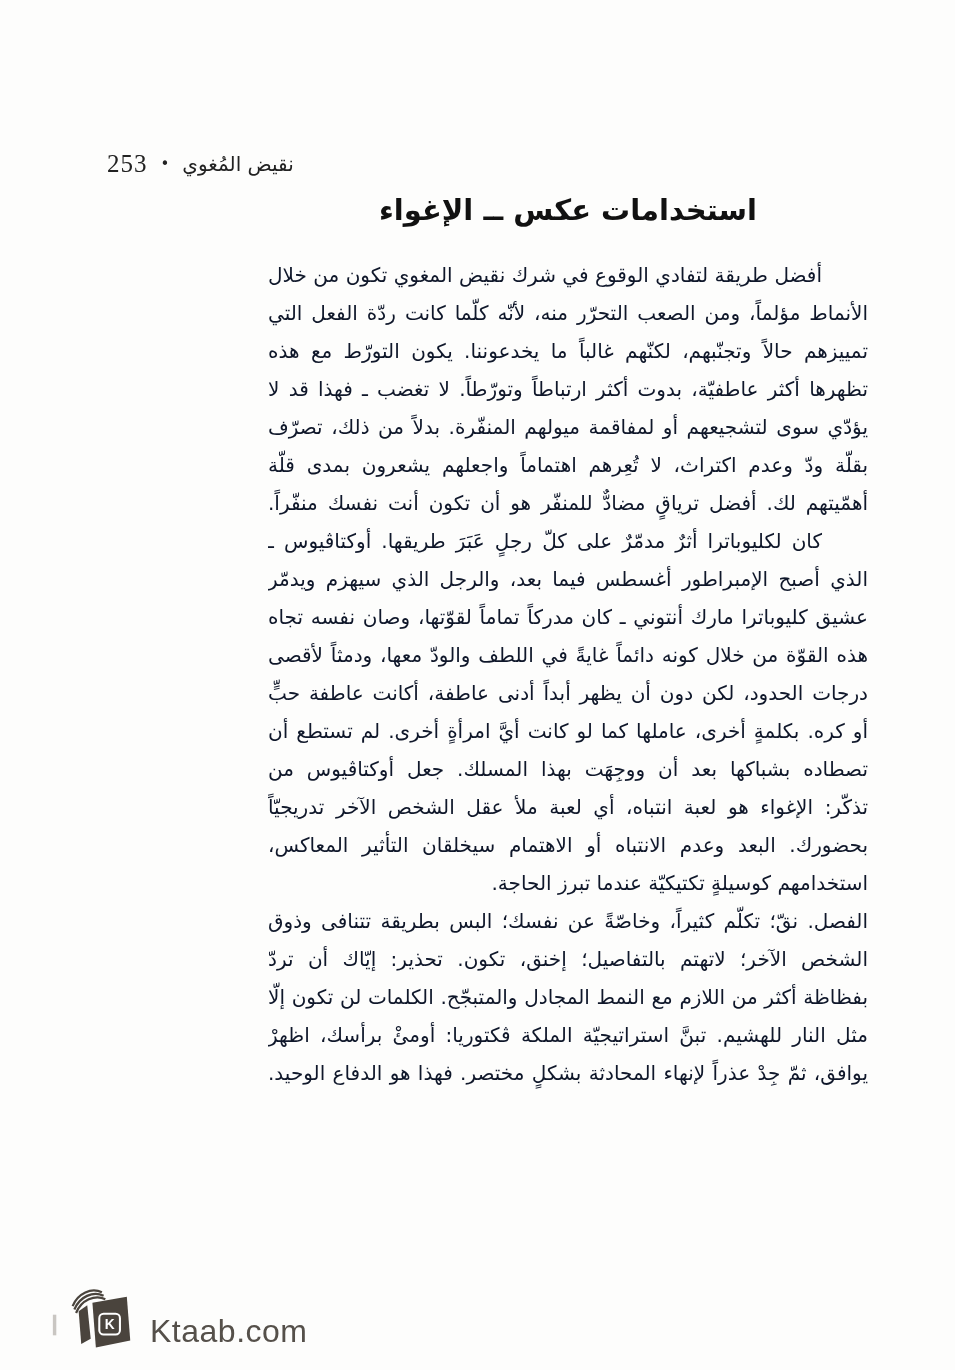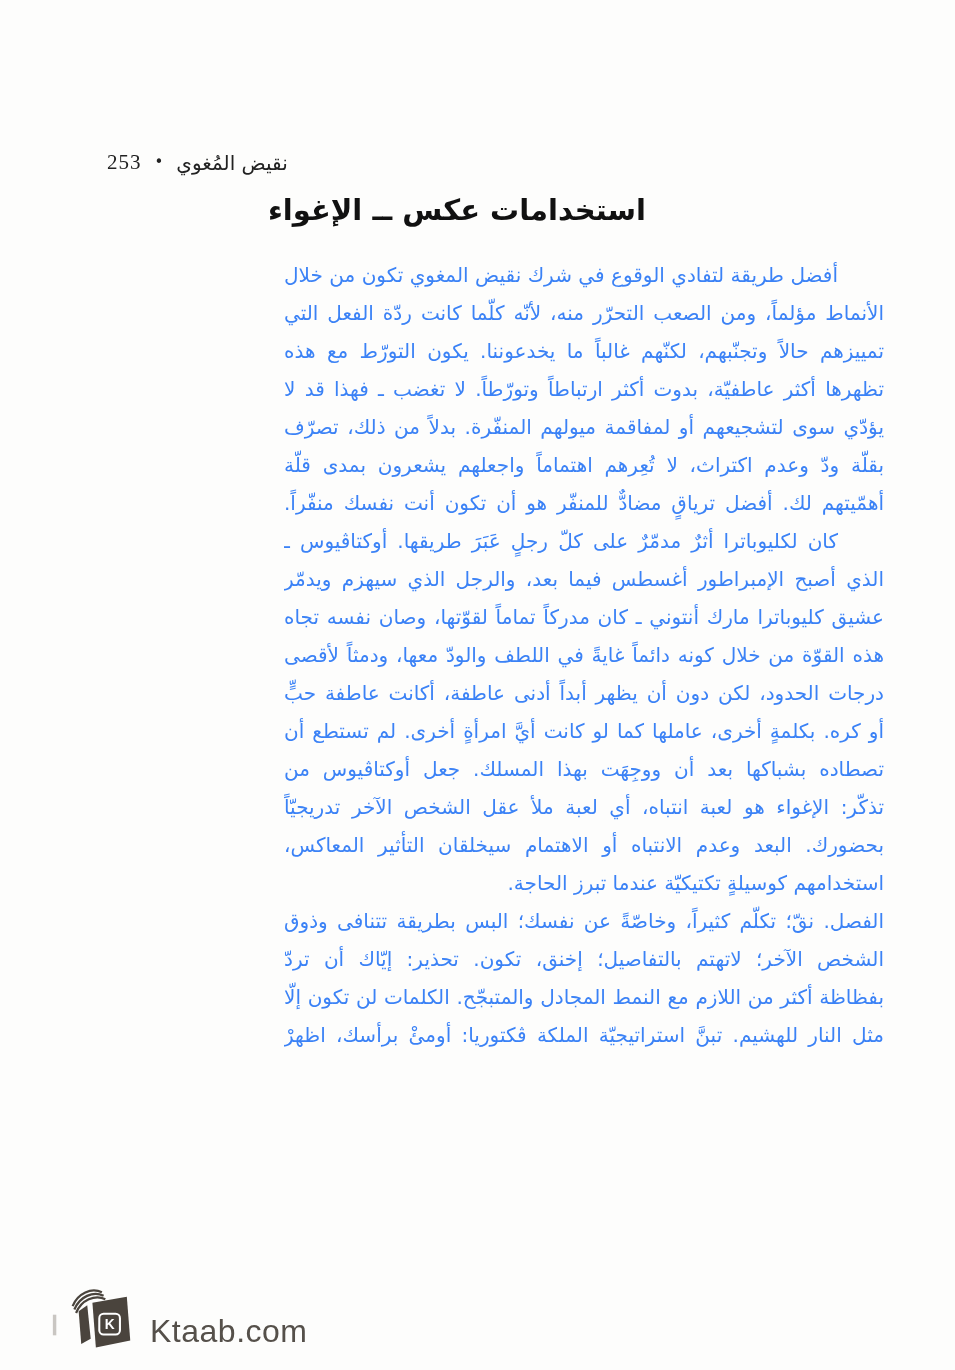--- a/index.html
+++ b/index.html
@@ -20,47 +20,47 @@
     left: 107px;
     display: flex;
     align-items: center;
     gap: 13px;
     direction: rtl;
     font-size: 20px;
     color: #222;
   }
   .running-header .page-number {
     font-family: "Liberation Serif", serif;
-    font-size: 21px;
+    font-size: 25px;
     letter-spacing: 1px;
   }
   .running-header .bullet { font-size: 15px; line-height: 1; }
 
   
   .chapter-title {
     position: absolute;
     top: 193px;
     left: 268px;
     width: 600px;
     direction: rtl;
-    text-align: left;
+    text-align: center;
     font-size: 29px;
     font-weight: 700;
     color: #111;
   }
 
   
   .body-text {
     position: absolute;
     top: 256px;
-    left: 284px;
+    left: 268px;
     width: 600px;
     direction: rtl;
     font-size: 20px;
-    color: #3b82f6;
+    color: #0f172a;
   }
   .line {
     height: 38px;
     line-height: 38px;
     overflow: hidden;
     text-align: justify;
     text-align-last: justify;
   }
   .line.indent { padding-right: 46px; }
   .line.short-last { text-align-last: right; }
@@ -115,20 +115,21 @@
       <div class="line">تصطاده بشباكها بعد أن ووجِهَت بهذا المسلك. جعل أوكتاڤيوس من</div>
       <div class="line">تذكّر: الإغواء هو لعبة انتباه، أي لعبة ملأ عقل الشخص الآخر تدريجيّاً</div>
       <div class="line">بحضورك. البعد وعدم الانتباه أو الاهتمام سيخلقان التأثير المعاكس، ويمكن</div>
       <div class="line short-last">استخدامهم كوسيلةٍ تكتيكيّة عندما تبرز الحاجة.</div>
     </div>
     <div>
       <div class="line">الفصل. نقّ؛ تكلّم كثيراً، وخاصّةً عن نفسك؛ البس بطريقة تتنافى وذوق</div>
       <div class="line">الشخص الآخر؛ لاتهتم بالتفاصيل؛ إخنق، تكون. تحذير: إيّاك أن تردّ</div>
       <div class="line">بفظاظة أكثر من اللازم مع النمط المجادل والمتبجّح. الكلمات لن تكون إلّا</div>
       <div class="line">مثل النار للهشيم. تبنَّ استراتيجيّة الملكة ڤكتوريا: أومئْ برأسك، اظهرْ كمن</div>
+      <div class="line">يوافق، ثمّ جِدْ عذراً لإنهاء المحادثة بشكلٍ مختصر. فهذا هو الدفاع الوحيد.</div>
     </div>
   </div>
 
   <div class="footer-logo">
     <svg width="86" height="72" viewBox="0 0 100 82" aria-hidden="true">
       <rect x="1" y="36" width="4" height="24" fill="#c9c6c2"></rect>
       <g stroke="#4a443d" stroke-width="2.6" fill="none">
         <path d="M24,26 C30,11 46,4 58,10"></path>
         <path d="M26,30 C32,15 48,8 60,14"></path>
         <path d="M28,34 C34,19 50,12 62,18"></path>

